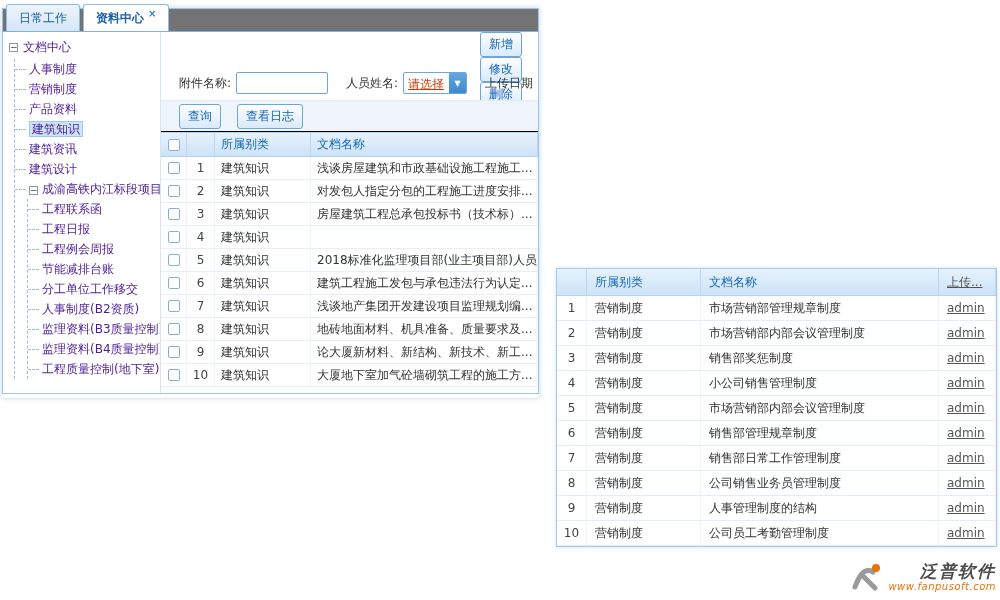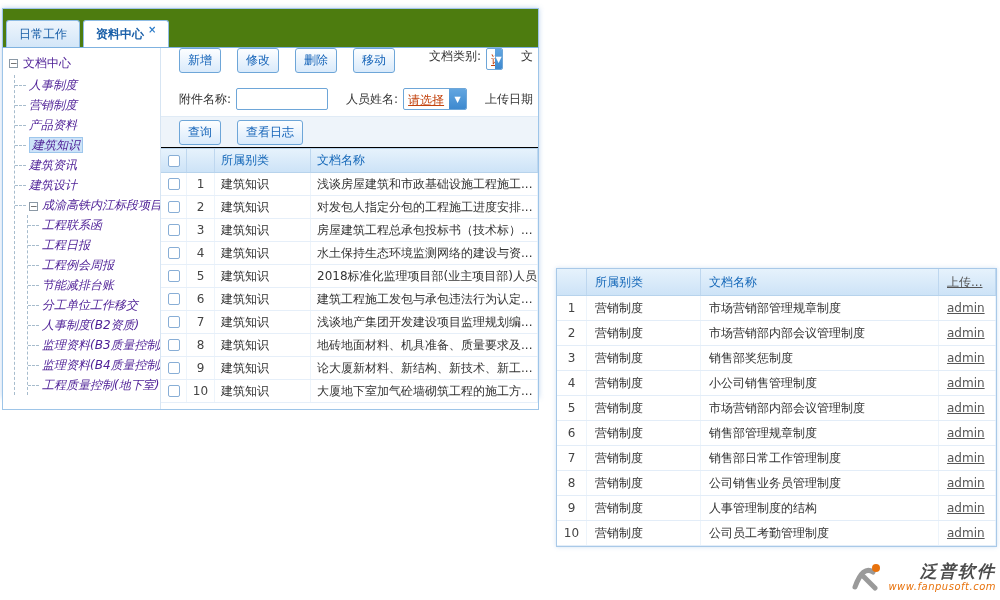--- a/index.html
+++ b/index.html
@@ -3,49 +3,49 @@
 <meta charset="utf-8">
 <style>
   * { margin:0; padding:0; box-sizing:border-box; }
   html,body { background:#ffffff; }
   body { font-family:"DejaVu Sans","Liberation Sans",sans-serif; font-size:12px; color:#333; }
   .stage { position:relative; width:1000px; height:600px; background:#fff; overflow:hidden; }
 
   
   .window { position:absolute; left:2px; top:8px; width:537px; height:390px;
             box-shadow:0 0 5px rgba(110,160,215,.45); background:#fff; }
-  .tabbar { display:flex; align-items:flex-end; height:40px; background:#4d7c0f;
+  .tabbar { display:flex; align-items:flex-end; height:24px; background:#737373;
             border:1px solid #9ec5e8; border-bottom:1px solid #7fb2e0; padding:3px 0 0 3px; }
   .tab { padding:5px 12px 4px 12px; margin-right:3px; font-size:12px; color:#1a5fa8;
          background:linear-gradient(#eef5fc,#d3e6f8); border:1px solid #8fbce4; border-bottom:none;
          border-radius:3px 3px 0 0; cursor:default; white-space:nowrap; }
   .tab.active { background:#fff; font-weight:bold; position:relative; }
   .tabclose { font-size:10px; font-weight:bold; color:#2b7bc8; margin-left:4px;
               position:relative; top:-5px; }
 
   .winbody { display:flex; height:362px; border:1px solid #9ec5e8; border-top:none; background:#fff; overflow:hidden; }
 
   
   .sidebar { width:158px; min-width:158px; border-right:1px solid #d7e5f3; padding:5px 0 0 6px;
              overflow:hidden; white-space:nowrap; }
   .tree-root { display:flex; align-items:center; padding:2px 0 3px 0; }
   .expander { display:inline-block; width:9px; height:9px; line-height:7px; text-align:center;
               border:1px solid #8b99a6; background:#fff; font-size:9px; color:#444; margin-right:5px; }
-  .tree-children { margin-left:5px; border-left:1px dashed #a7bccd;font-style:italic; }
+  .tree-children { margin-left:5px; border-left:1px dashed #a7bccd; }
   .tree-children.lvl2 { margin-left:12px; }
   .tree-item { position:relative; padding:3px 2px 3px 14px; line-height:14px; }
   .tree-item::before { content:''; position:absolute; left:0; top:10px; width:11px;
                        border-top:1px dashed #a7bccd; }
   .tree-item .expander { margin-right:4px; }
   .ti-label { color:#4c1d95; }
   .tree-item.selected .ti-label { background:#cde3f8; border:1px solid #9ec7ec; padding:0 2px; }
 
   
   .main { flex:1; overflow:hidden; display:flex; flex-direction:column; }
-  .row1 { display:flex; align-items:flex-start; height:34px; padding-left:18px; }
+  .row1 { display:flex; align-items:flex-end; height:34px; padding-left:18px;flex-direction:column; }
   .row2 { display:flex; align-items:center; height:34px; padding-left:18px; }
   .row3 { display:flex; align-items:center; height:32px; padding-left:18px;
           background:#eef4fa; border-top:1px solid #e0ebf6; border-bottom:1px solid #000000; }
   .btn { padding:3px 8px; font-size:12px; color:#1463b8; background:linear-gradient(#fdfeff,#d9eafb);
          border:1px solid #6ea6d8; border-radius:3px; margin-right:16px; white-space:nowrap; cursor:pointer; }
   .lbl { color:#333; margin-right:5px; white-space:nowrap; }
   .select { display:flex; align-items:stretch; width:72px; height:22px; border:1px solid #6ea6d8;
             background:#fff; border-radius:2px; overflow:hidden; cursor:pointer; }
   .select-val { flex:1; padding:3px 4px; color:#c2410c; white-space:nowrap; overflow:hidden;text-decoration:underline; }
   .select-arrow { width:17px; background:linear-gradient(#63a6e0,#3d89cf); color:#fff; font-size:8px;
@@ -209,21 +209,20 @@
                 <div class="c-cat">建筑知识</div>
                 <div class="c-name">房屋建筑工程总承包投标书（技术标）...</div>
               </div>
 
               <div class="dt-row">
                 <div class="c-check">
                   <span class="checkbox"></span>
                 </div>
                 <div class="c-num">4</div>
                 <div class="c-cat">建筑知识</div>
-                <div class="c-name">水土保持生态环境监测网络的建设与资...</div>
               </div>
 
               <div class="dt-row">
                 <div class="c-check">
                   <span class="checkbox"></span>
                 </div>
                 <div class="c-num">5</div>
                 <div class="c-cat">建筑知识</div>
                 <div class="c-name">2018标准化监理项目部(业主项目部)人员...</div>
               </div>

